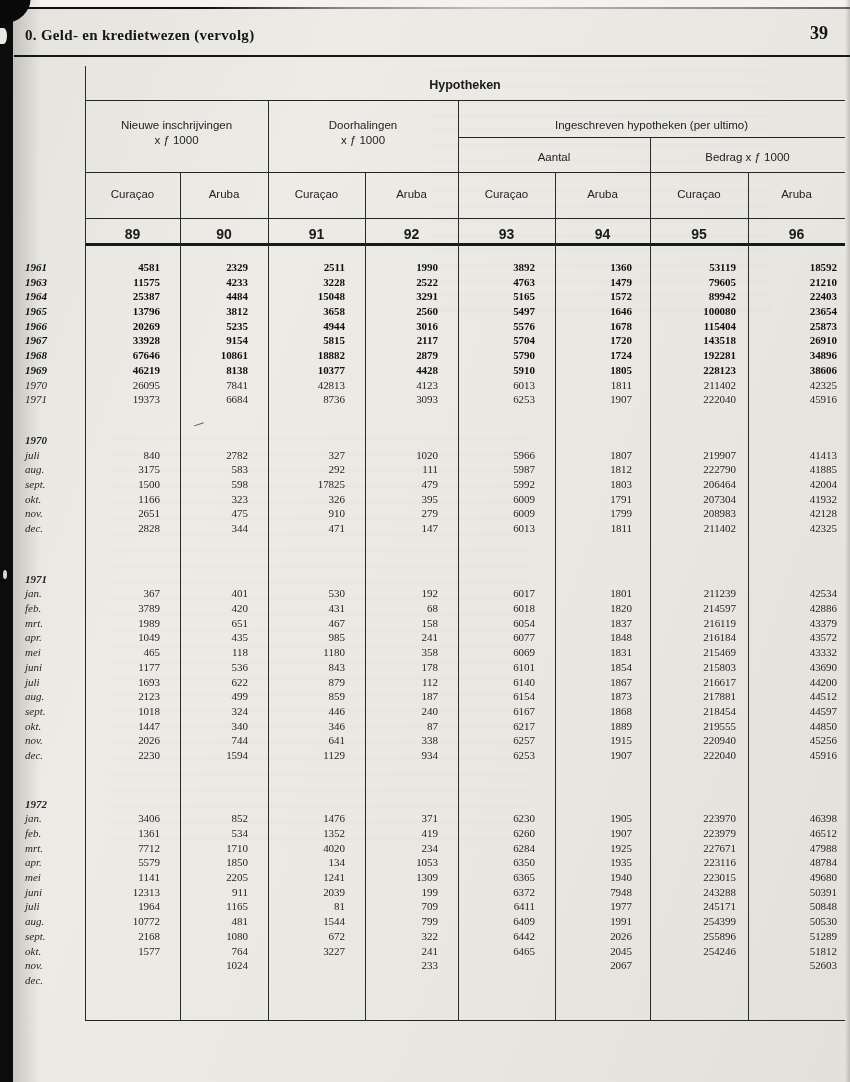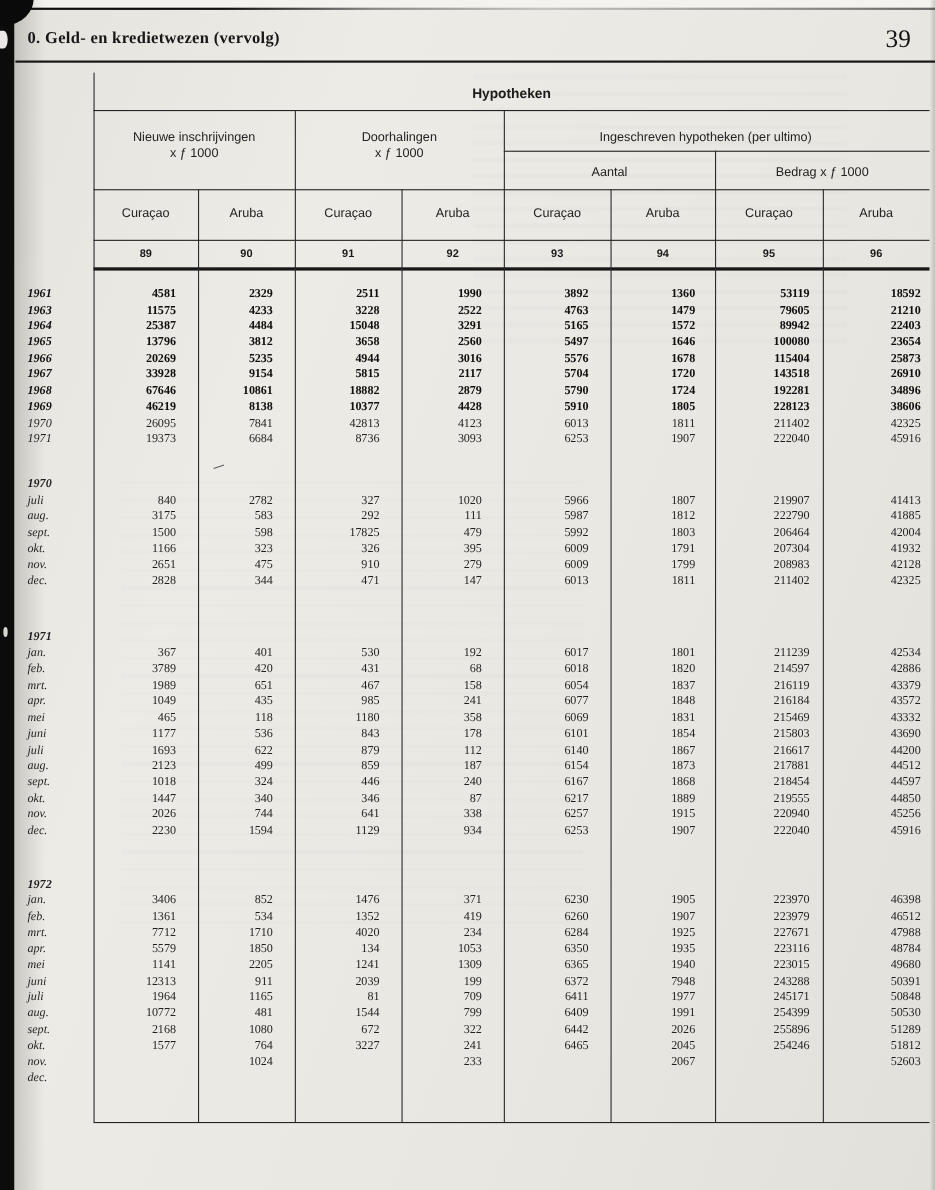--- a/index.html
+++ b/index.html
@@ -33,34 +33,34 @@
     background:linear-gradient(to left,rgba(40,40,35,.20),rgba(40,40,35,0));}
   .corner-blob{position:absolute;left:-9px;top:-11px;width:40px;height:34px;background:#0a0a0a;
     border-radius:0 0 70% 30%;transform:rotate(-4deg);}
   .spine-notch{position:absolute;left:0;top:28px;width:7px;height:16px;background:#e9e8e3;border-radius:0 60% 60% 0;}
   .spine-speck{position:absolute;left:3px;top:570px;width:4px;height:9px;background:#d8d6d0;border-radius:50%;}
 
   .header-title{
     position:absolute;left:25px;top:27px;
     font-weight:700;font-size:15px;letter-spacing:.3px;color:#171717;
   }
-  .page-number{position:absolute;right:22px;top:23px;font-weight:400;font-size:23px;color:#141414;}
+  .page-number{position:absolute;right:22px;top:23px;font-weight:700;font-size:18px;color:#141414;}
   .header-rule{position:absolute;left:14px;top:55px;width:836px;height:2px;background:#161616;}
 
   
   .tbl{position:absolute;left:20px;top:66px;width:826px;height:960px;color:#1c1c1c;}
   .tbl-title{
     position:absolute;left:65px;top:12px;width:760px;text-align:center;
     font-family:"Liberation Sans",sans-serif;font-weight:700;font-size:12.5px;color:#1a1a1a;
   }
   .grp{position:absolute;text-align:center;font-family:"Liberation Sans",sans-serif;
        font-size:11.5px;line-height:15px;color:#222;}
   .grp1{left:65px;top:52px;width:183px;}
   .grp2{left:248px;top:52px;width:190px;}
-  .grp3{left:428px;top:52px;width:387px;}
+  .grp3{left:438px;top:52px;width:387px;}
   .sub1{left:438px;top:84px;width:192px;}
   .sub2{left:630px;top:84px;width:195px;}
 
   .hline{position:absolute;height:1px;background:#242424;}
   .h-title{left:65px;top:34px;width:760px;}
   .h-g3{left:438px;top:71px;width:387px;}
   .h-groups{left:65px;top:106px;width:760px;}
   .h-country{left:65px;top:152px;width:760px;}
   .h-thick{left:65px;top:177px;width:760px;height:3px;background:#181818;}
   .h-bottom{left:65px;top:954px;width:760px;}
@@ -73,21 +73,21 @@
   .v-c1{left:160px;top:106px;height:848px;}
   .v-c2{left:345px;top:106px;height:848px;}
   .v-c3{left:535px;top:106px;height:848px;}
   .v-c4{left:728px;top:106px;height:848px;}
 
   .grid-row{display:grid;grid-template-columns:65px 95px 88px 97px 93px 97px 95px 98px 97px;}
   .country-row{position:absolute;left:0;top:122px;width:826px;height:20px;
     font-family:"Liberation Sans",sans-serif;font-size:11.5px;color:#222;}
   .country-row .hdr-cell{text-align:center;}
   .colnum-row{position:absolute;left:0;top:160px;width:826px;height:16px;
-    font-family:"Liberation Sans",sans-serif;font-size:10px;font-weight:700;color:#1a1a1a;}
+    font-family:"Liberation Sans",sans-serif;font-size:14px;font-weight:700;color:#1a1a1a;}
   .colnum-row .hdr-cell{text-align:center;}
 
   .tbl-body{position:absolute;left:0;top:182px;width:826px;}
   .tbl-body > .section:nth-of-type(1){margin-top:12px;}
   .tbl-body > .section:nth-of-type(2){margin-top:26px;}
   .tbl-body > .section:nth-of-type(3){margin-top:36px;}
   .tbl-body > .section:nth-of-type(4){margin-top:34px;}
 
   .body-row{height:14.7px;line-height:14.7px;font-size:11px;color:#1f1f1f;}
   .body-row.bold{font-weight:700;color:#0f0f0f;}

